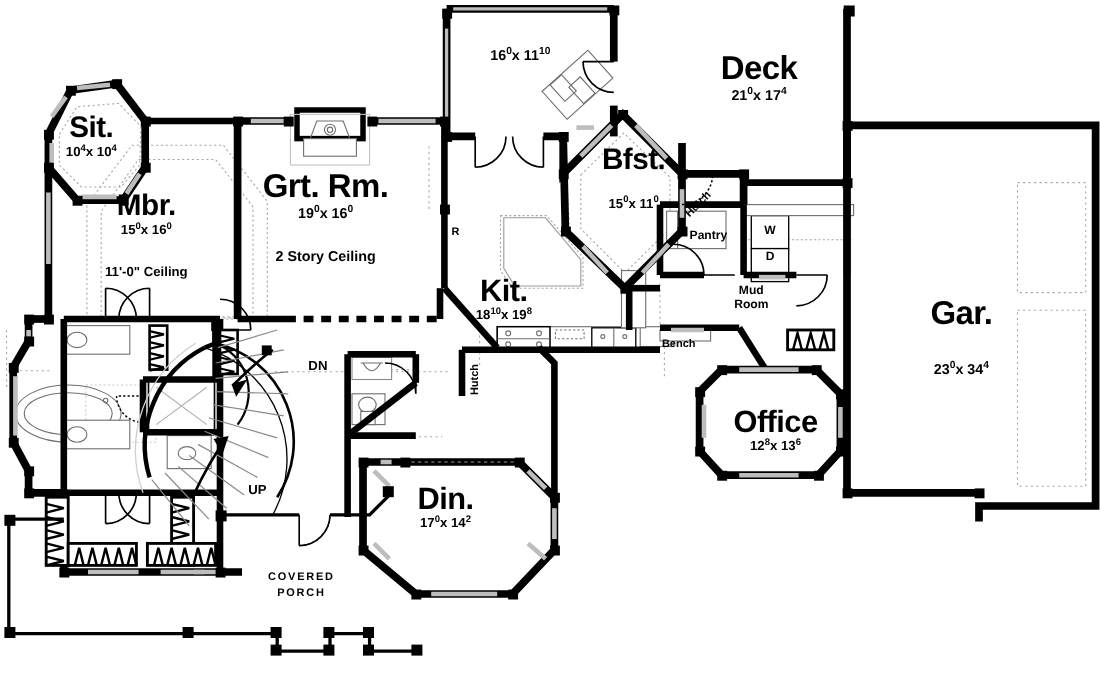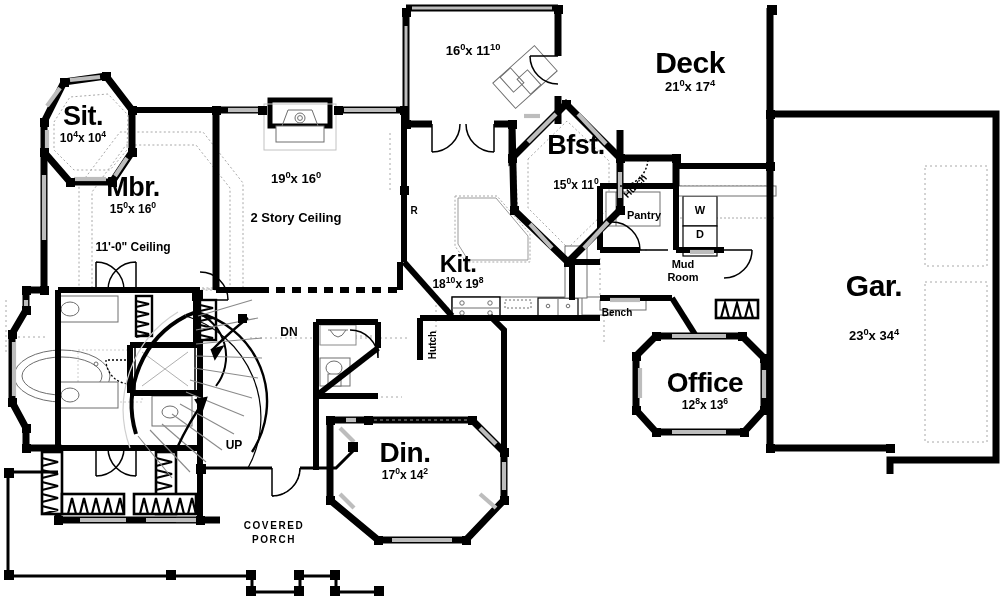--- a/index.html
+++ b/index.html
@@ -517,36 +517,37 @@
       <div class="room-label" style="left: 83px; top: 124px;">
         <span class="rname" style="font-size: 27px;">Sit.</span>
         <span class="rdim" style="font-size: 12px;">10<sup>4</sup>x 10<sup>4</sup></span>
       </div>
       <div class="room-label" style="left: 133px; top: 214px;">
         <span class="rname" style="font-size: 27px;">Mbr.</span>
         <span class="rdim" style="font-size: 12px;">15<sup>0</sup>x 16<sup>0</sup></span>
         <span class="rnote" style="font-size: 12px;">11'-0" Ceiling</span>
       </div>
       <div class="room-label" style="left: 296px; top: 198px;">
+        <span class="rname" style="font-size: 30px;">Grt. Rm.</span>
         <span class="rdim" style="font-size: 13px;">19<sup>0</sup>x 16<sup>0</sup></span>
         <span class="rnote" style="font-size: 13px;">2 Story Ceiling</span>
       </div>
       <div class="room-label" style="left: 473px; top: 50px;">
         <span class="rdim" style="font-size: 13px;">16<sup>0</sup>x 11<sup>10</sup></span>
       </div>
       <div class="room-label" style="left: 576px; top: 162px;">
         <span class="rname" style="font-size: 27px;">Bfst.</span>
         <span class="rdim" style="font-size: 12px; margin-top: 20px;">15<sup>0</sup>x 11<sup>0</sup></span>
       </div>
       <div class="room-label" style="left: 690px; top: 71px;">
         <span class="rname" style="font-size: 30px;">Deck</span>
         <span class="rdim" style="font-size: 13px;">21<sup>0</sup>x 17<sup>4</sup></span>
       </div>
       <div class="room-label" style="left: 458px; top: 272px;">
-        <span class="rname" style="font-size: 24px;">Kit.</span>
+        <span class="rname" style="font-size: 28px;">Kit.</span>
         <span class="rdim" style="font-size: 12px;">18<sup>10</sup>x 19<sup>8</sup></span>
       </div>
       <div class="room-label" style="left: 874px; top: 307px;">
         <span class="rname" style="font-size: 30px;">Gar.</span>
         <span class="rdim" style="font-size: 13px; margin-top: 28px;">23<sup>0</sup>x 34<sup>4</sup></span>
       </div>
       <div class="room-label" style="left: 705px; top: 391px;">
         <span class="rname" style="font-size: 28px;">Office</span>
         <span class="rdim" style="font-size: 12px;">12<sup>8</sup>x 13<sup>6</sup></span>
       </div>

